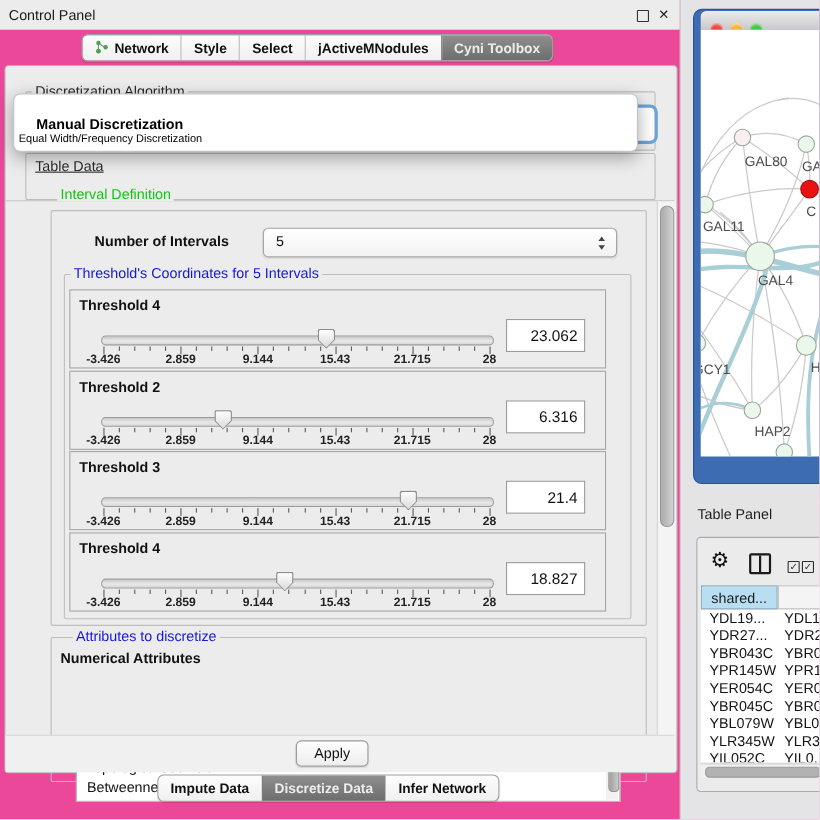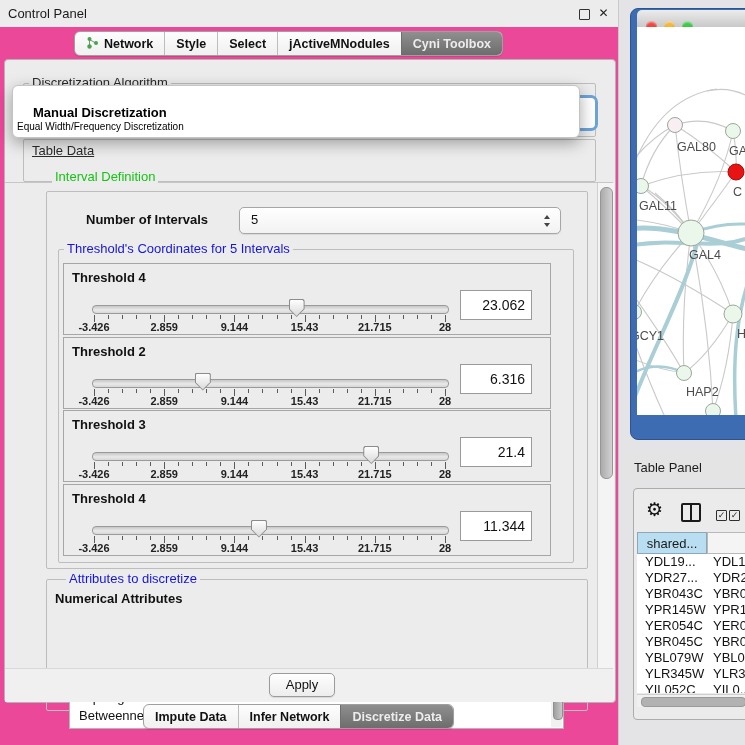--- a/index.html
+++ b/index.html
@@ -315,21 +315,21 @@
           <div class="ticklab" style="left: 282.8px; top: 57px;">21.715</div>
           <div class="tick" style="left: 324.84px; top: 51px; height: 4px;"></div>
           <div class="tick" style="left: 338.88px; top: 51px; height: 4px;"></div>
           <div class="tick" style="left: 352.92px; top: 51px; height: 4px;"></div>
           <div class="tick" style="left: 366.96px; top: 51px; height: 4px;"></div>
           <div class="tick" style="left: 381px; top: 51px; height: 7px;"></div>
           <div class="ticklab" style="left: 353px; top: 57px;">28</div>
           <div class="thr-thumb" style="left: 186.968px;">
             <i></i>
           </div>
-          <div class="thr-val">11.344</div>
+          <div class="thr-val">18.827</div>
         </div>
       </div>
 
     <div class="abs groupbox" style="left:41px;top:519px;width:540px;height:130px;"></div>
     <div class="abs grouplab lab-blue" style="left:61px;top:512px;">Attributes to discretize</div>
     <div class="abs" style="left:50px;top:531px;font-size:13px;font-weight:bold;color:#111;">Numerical Attributes</div>
     <div id="attr-list" class="abs">
       <div id="attr-items">
           <div class="attr-item">SelfLoops</div>
           <div class="attr-item">TopologicalCoefficient</div>
@@ -351,25 +351,25 @@
   <div id="focus-combo" class="abs"></div>
   <div id="algo-popup" class="abs">
     <div class="opt1">Manual Discretization</div>
     <div class="opt2">Equal Width/Frequency Discretization</div>
   </div>
 
   <div class="abs segbar" id="bottom-tabs" style="left:143px;top:704px;">
       <div class="seg-tab">
         <span>Impute Data</span>
       </div>
-      <div class="seg-tab">
-        <span>Infer Network</span>
-      </div>
       <div class="seg-tab sel">
         <span>Discretize Data</span>
+      </div>
+      <div class="seg-tab">
+        <span>Infer Network</span>
       </div>
     </div>
 
   <div id="right-bg" class="abs"></div>
 
   <div id="net-window" class="abs"></div>
   <div id="net-titlebar" class="abs">
     <div class="light" id="light-red" style="left: 9px; background: rgb(239, 71, 67);"></div>
     <div class="light" id="light-yellow" style="left: 27px; background: rgb(246, 183, 62);"></div>
     <div class="light" id="light-green" style="left: 45px; background: rgb(62, 201, 75);"></div>

